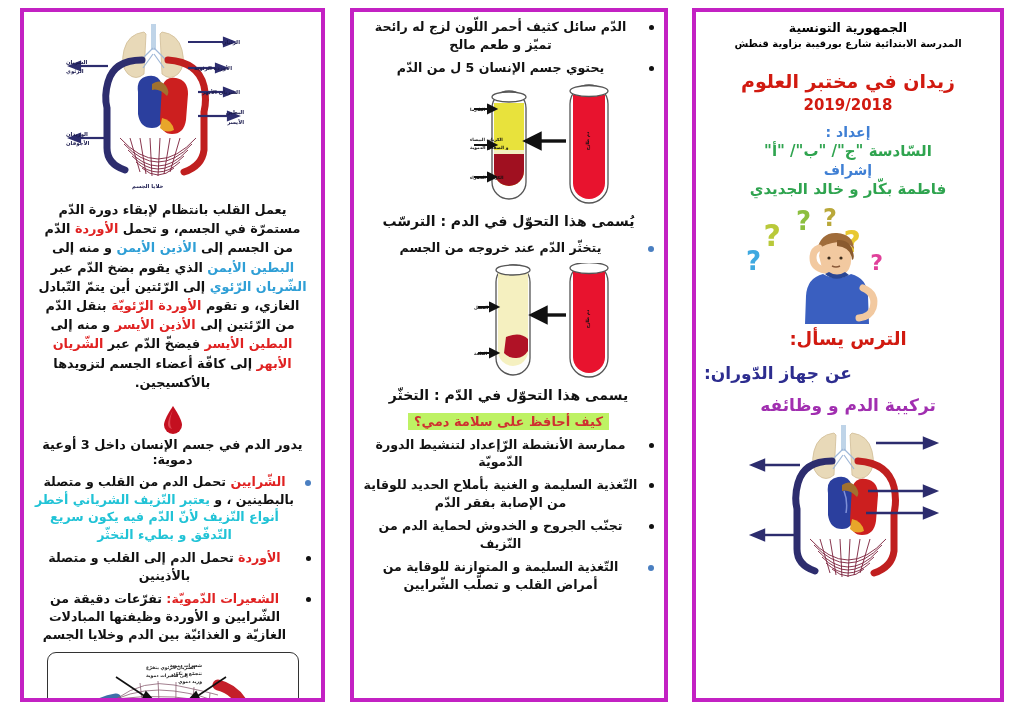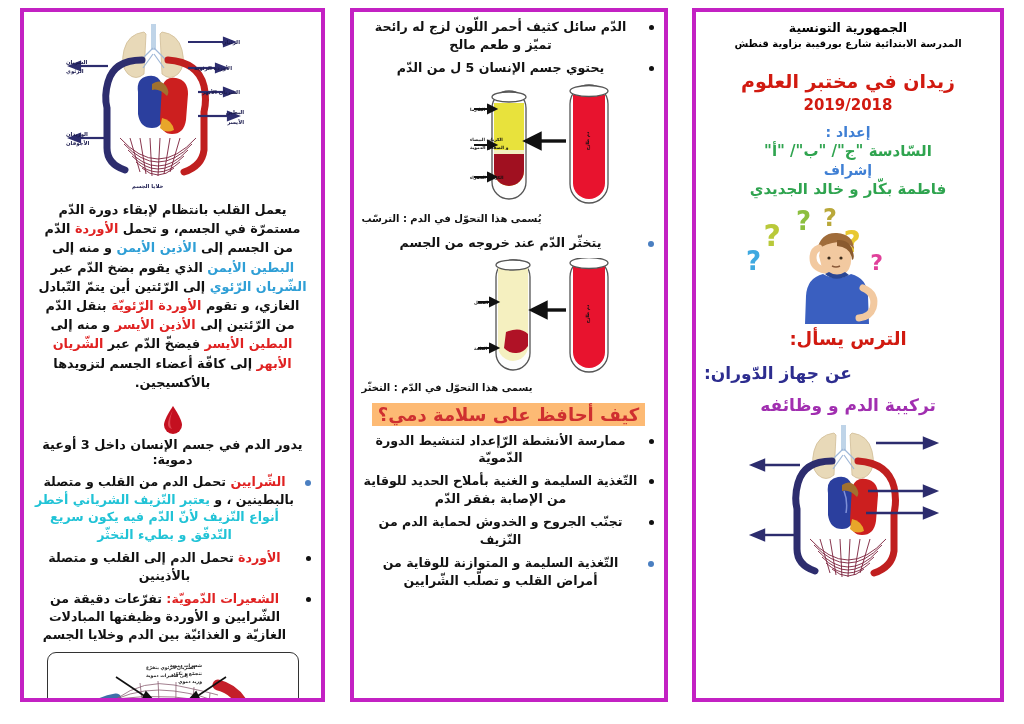--- a/index.html
+++ b/index.html
@@ -137,34 +137,34 @@
     position: absolute;
     right: 2px; top: 7px;
     width: 5px; height: 5px;
     border-radius: 50%;
     background: #111;
   }
   ul.bullets li.blue-dot::before { background: #4a7fc1; width: 6px; height: 6px; }
 
   .tube-fig { text-align: center; margin: 6px 0 2px; }
   .fig-caption {
-    text-align: left;
-    font-weight: bold;
-    font-size: 10px;
+    text-align: center;
+    font-weight: bold;
+    font-size: 14px;
     color: #111;
     margin-top: 1px;
   }
   .highlight-q {
     display: block;
     text-align: left;
     margin: 10px auto 6px;
     font-weight: bold;
-    font-size: 18px;
+    font-size: 13px;
     color: #cf3030;
-    background: #fdba74;
+    background: #bef264;
     padding: 1px 6px;
     width: fit-content;
   }
 
   
   .heart-fig { text-align: center; margin-top: 2px; }
   .para {
     font-weight: bold;
     font-size: 12.8px;
     line-height: 1.5;

